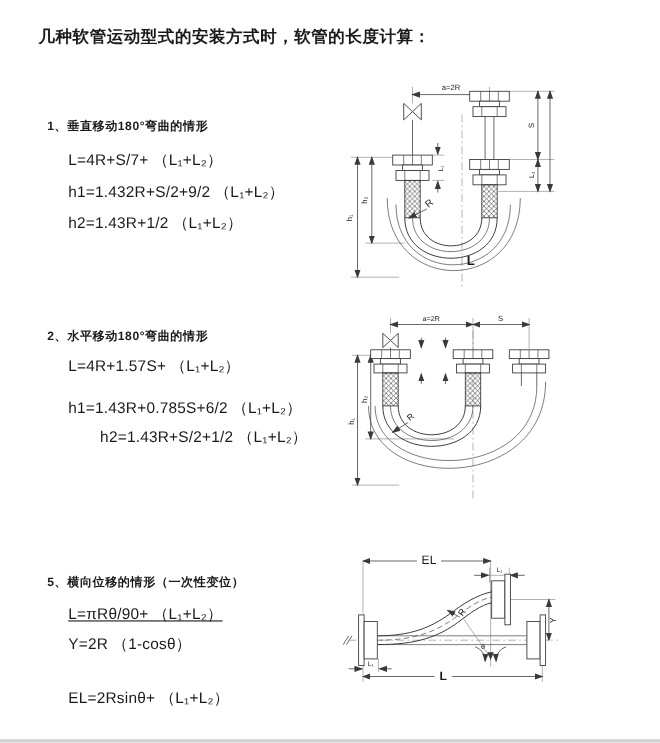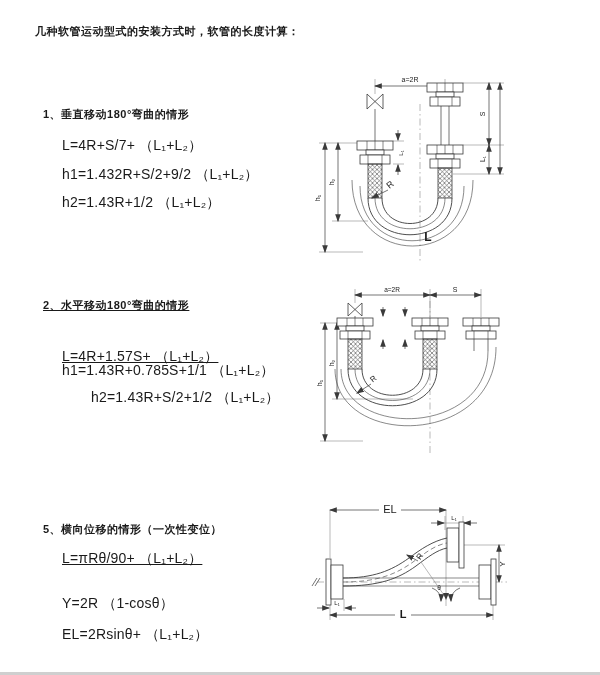--- a/index.html
+++ b/index.html
@@ -3,21 +3,21 @@
 <meta charset="utf-8">
 <style>
   html,body{margin:0;padding:0;}
   body{
     width:600px;height:675px;position:relative;overflow:hidden;
     background:#ffffff;
     font-family:"Liberation Sans","DejaVu Sans",sans-serif;
     color:#1a1a1a;
   }
   .abs{position:absolute;white-space:nowrap;}
-  .title{font-size:11px;font-weight:700;letter-spacing:0.5px;}
+  .title{font-size:15px;font-weight:700;letter-spacing:0.5px;}
   .heading{font-size:11px;font-weight:700;letter-spacing:0.5px;}
   .formula{font-size:14px;font-weight:400;letter-spacing:0.2px;}
   svg{position:absolute;overflow:visible;}
   svg text{fill:#1a1a1a;font-family:"Liberation Sans","DejaVu Sans",sans-serif;}
   .x{stroke:#8a8a8a;stroke-width:0.6;fill:none;}
   .d{stroke:#3a3a3a;stroke-width:0.7;fill:none;}
   .h{stroke:#3a3a3a;stroke-width:0.9;fill:none;}
   .hthin{stroke:#3a3a3a;stroke-width:0.6;fill:none;}
   .cl{stroke:#8a8a8a;stroke-width:0.6;fill:none;stroke-dasharray:7 3 1.5 3;}
   .fit{fill:#ffffff;stroke:#3a3a3a;stroke-width:0.8;}
@@ -40,28 +40,28 @@
   </defs>
 </svg>
 
 <div class="abs title" style="left:35px;top:24px;">几种软管运动型式的安装方式时，软管的长度计算：</div>
 
 <div class="abs heading" style="left:43px;top:107px;">1、垂直移动180°弯曲的情形</div>
 <div class="abs formula" style="left:62px;top:137px;">L=4R+S/7+ （L₁+L₂）</div>
 <div class="abs formula" style="left:62px;top:166px;">h1=1.432R+S/2+9/2 （L₁+L₂）</div>
 <div class="abs formula" style="left:62px;top:194px;">h2=1.43R+1/2 （L₁+L₂）</div>
 
-<div class="abs heading" style="left:43px;top:298px;text-decoration:underline;">2、水平移动180°弯曲的情形</div>
-<div class="abs formula" style="left:62px;top:348px;text-decoration:underline;">L=4R+1.57S+ （L₁+L₂）</div>
-<div class="abs formula" style="left:62px;top:362px;">h1=1.43R+0.785S+1/1 （L₁+L₂）</div>
+<div class="abs heading" style="left:43px;top:298px;">2、水平移动180°弯曲的情形</div>
+<div class="abs formula" style="left:62px;top:324px;">L=4R+1.57S+ （L₁+L₂）</div>
+<div class="abs formula" style="left:62px;top:362px;">h1=1.43R+0.785S+6/2 （L₁+L₂）</div>
 <div class="abs formula" style="left:62px;top:389px;margin-left:29px;">h2=1.43R+S/2+1/2 （L₁+L₂）</div>
 
 <div class="abs heading" style="left:43px;top:522px;">5、横向位移的情形（一次性变位）</div>
 <div class="abs formula" style="left:62px;top:550px;text-decoration:underline;">L=πRθ/90+ （L₁+L₂）</div>
-<div class="abs formula" style="left:62px;top:595px;text-align:right;">Y=2R （1-cosθ）</div>
+<div class="abs formula" style="left:62px;top:577px;text-align:right;">Y=2R （1-cosθ）</div>
 <div class="abs formula" style="left:62px;top:626px;">EL=2Rsinθ+ （L₁+L₂）</div>
 
 <svg style="left:305px;top:66px;" width="205" height="200" viewBox="0 0 205 200">
 
   <line class="cl" x1="115" y1="38" x2="115" y2="196"></line>
 
   <line class="x" x1="70" y1="13" x2="70" y2="28"></line>
   <line class="x" x1="140" y1="13" x2="140" y2="17"></line>
   <line class="x" x1="158" y1="17" x2="199" y2="17"></line>
   <line class="x" x1="158" y1="79" x2="199" y2="79"></line>

